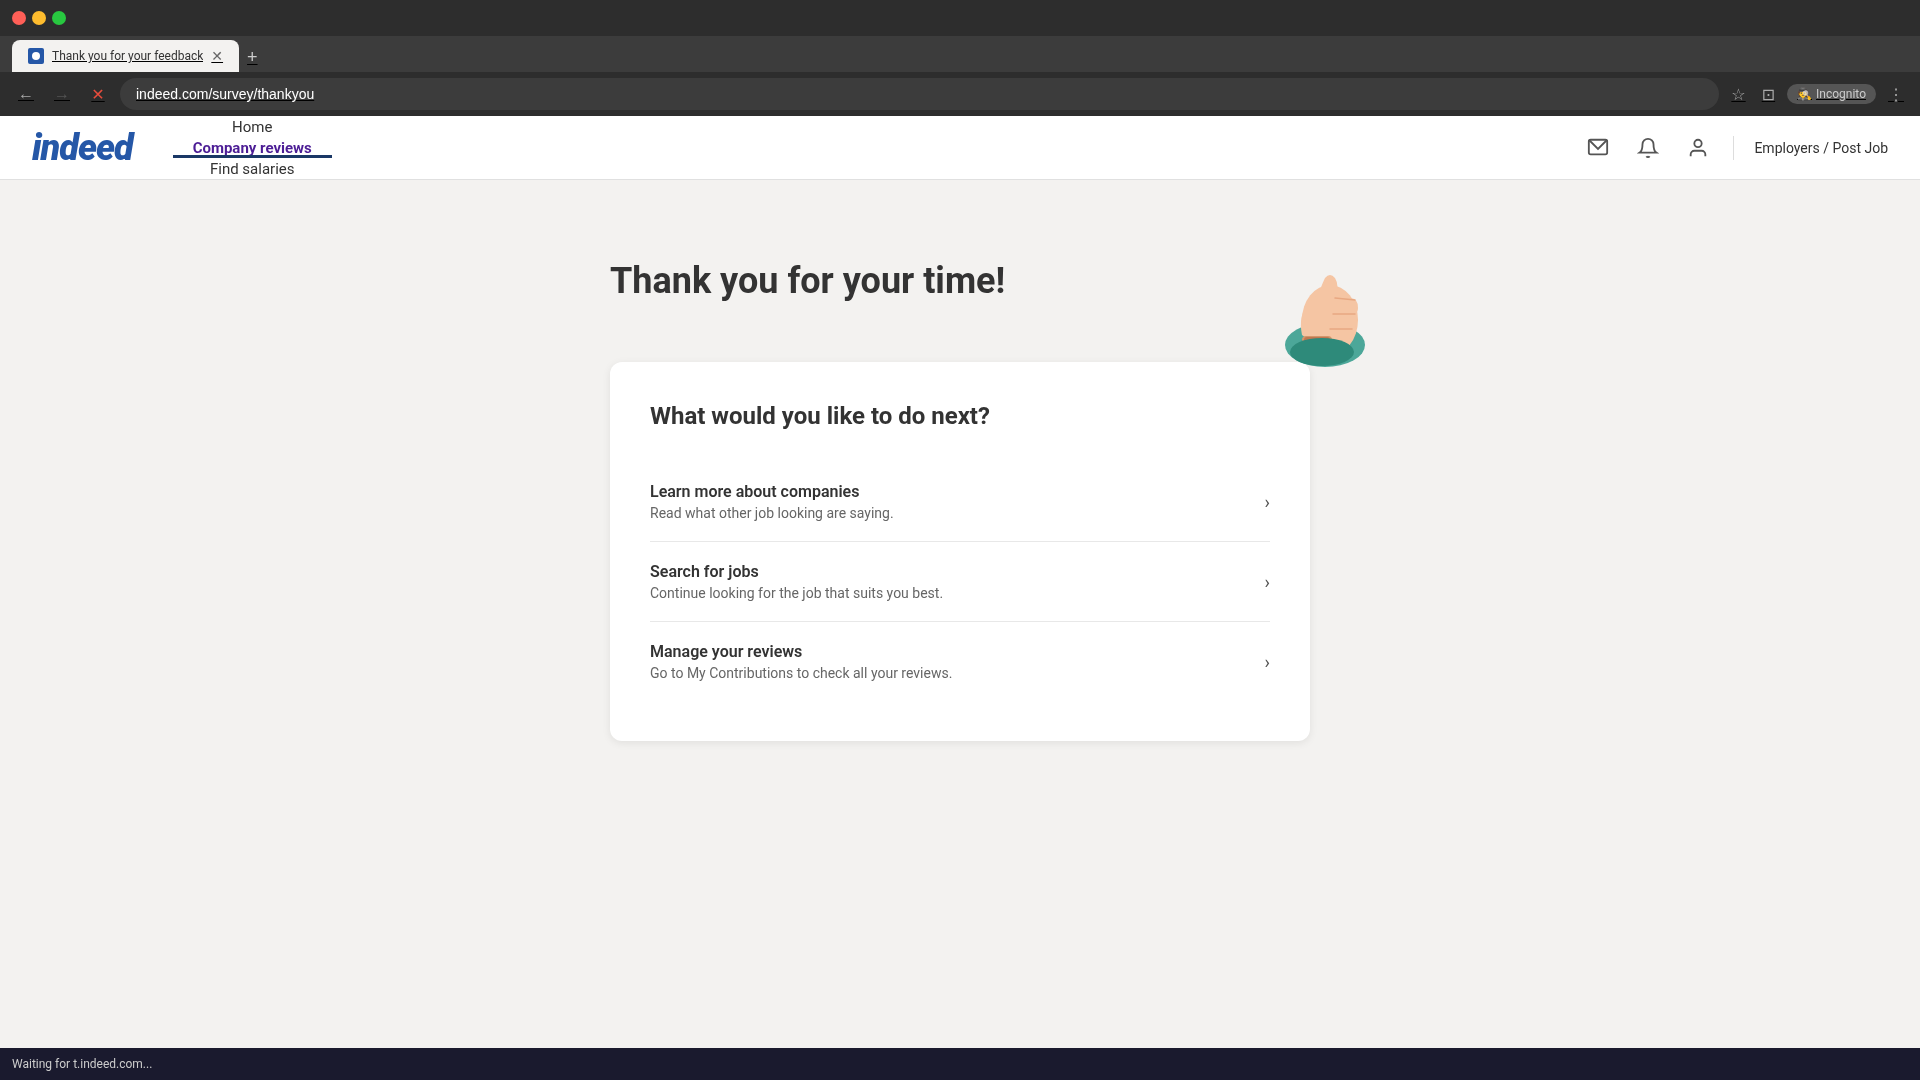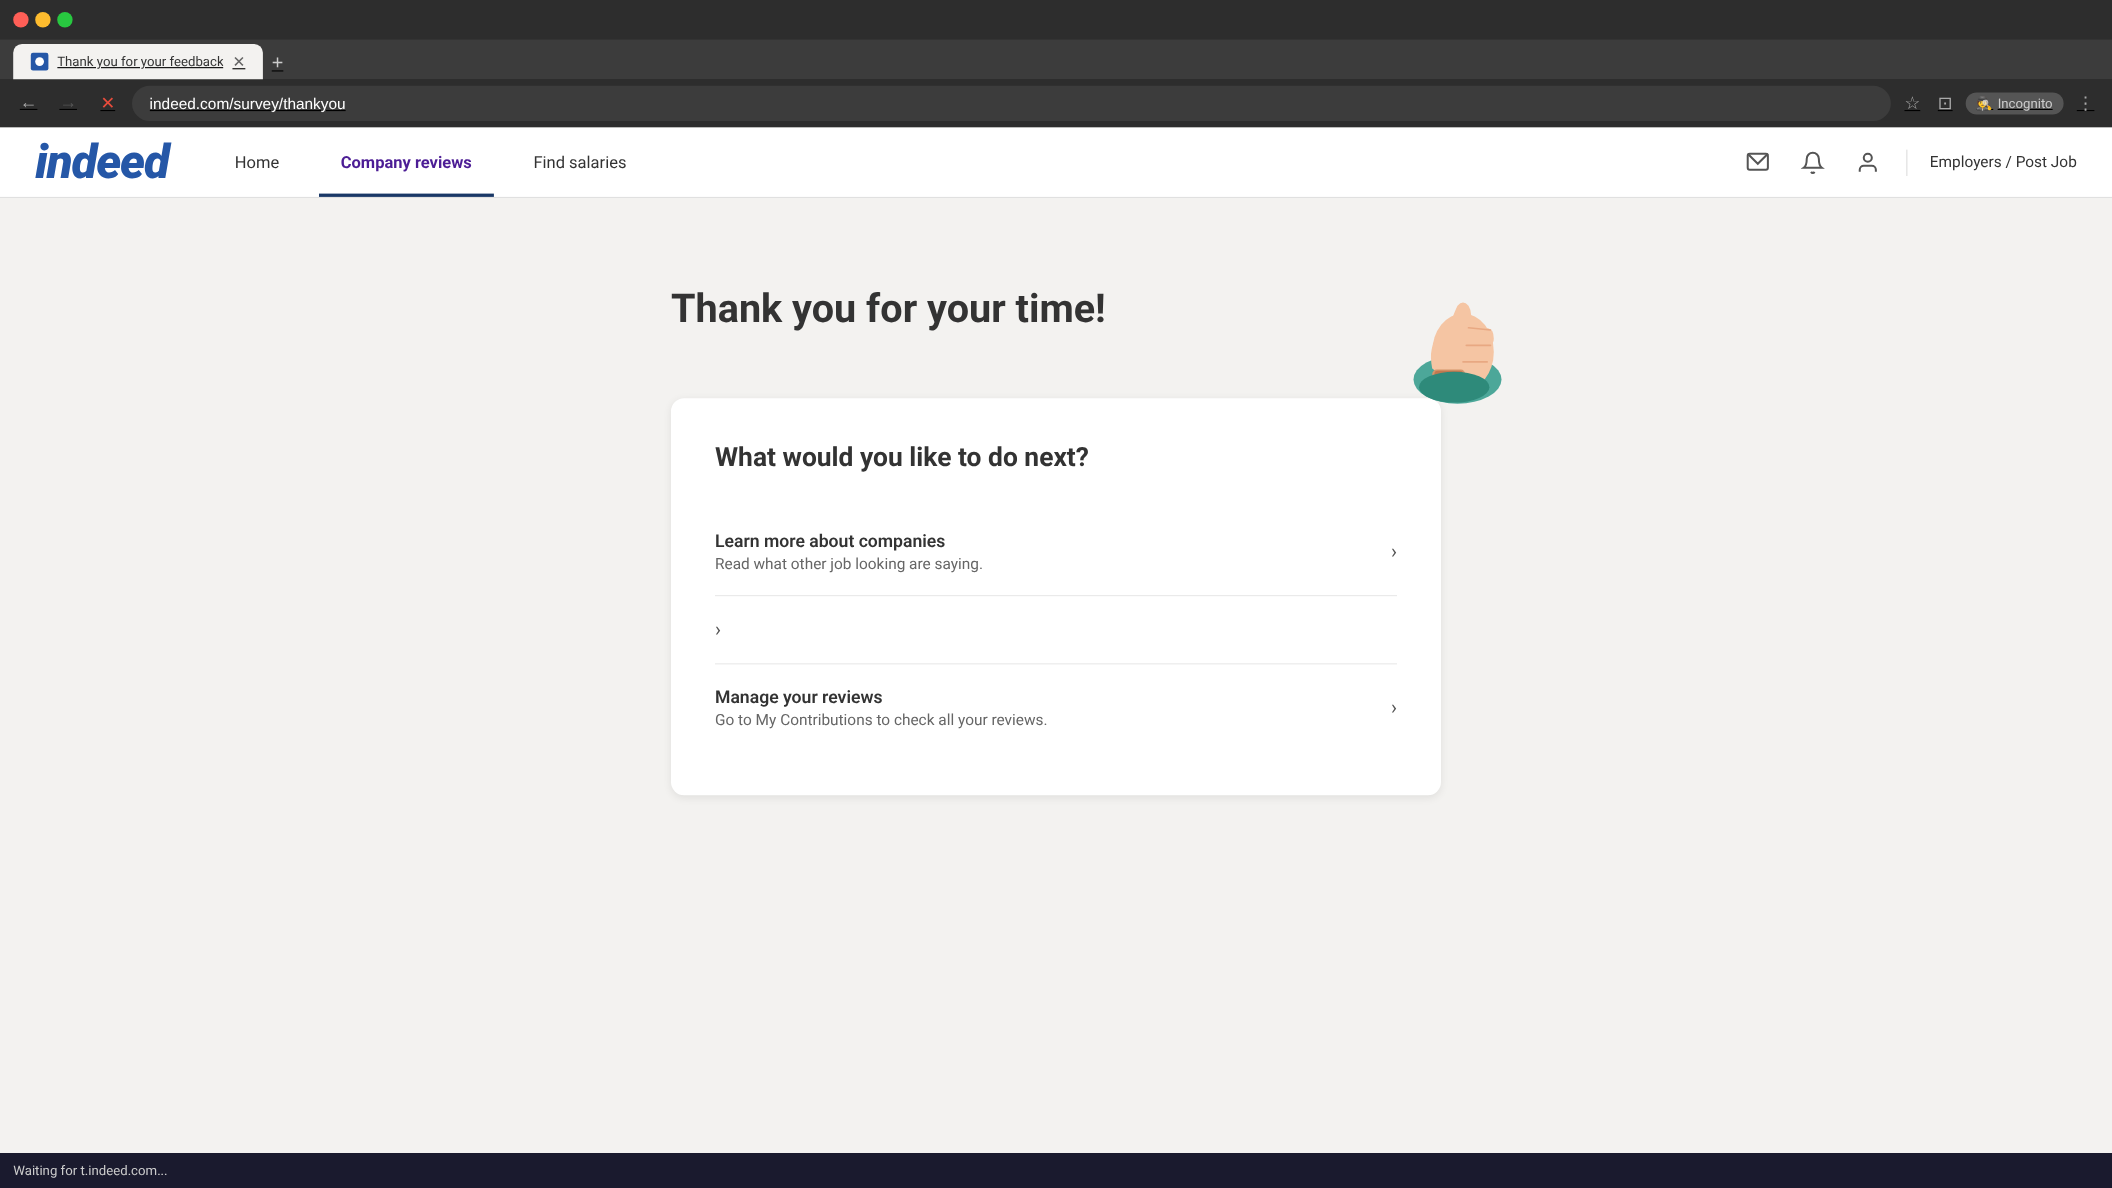--- a/index.html
+++ b/index.html
@@ -29,22 +29,22 @@
     .browser-icons { display: flex; align-items: center; gap: 8px; }
     .browser-icon-btn { background: none; border: none; color: #aaa; cursor: pointer; font-size: 16px; padding: 4px; }
     .incognito-badge { background: #555; border-radius: 12px; padding: 3px 10px; color: #ccc; font-size: 12px; display: flex; align-items: center; gap: 4px; }
 
     
     .page { background: #f3f2f0; min-height: 900px; }
 
     
     .navbar { background: #fff; height: 64px; display: flex; align-items: center; padding: 0 32px; border-bottom: 1px solid #e0e0e0; position: relative; }
     .logo { display: flex; align-items: center; margin-right: 40px; }
-    .logo-text { font-size: 43px; font-weight: 900; color: #2557a7; font-style: italic; letter-spacing: -1px; }
-    .nav-links { display: flex; align-items: center; gap: 16px; height: 100%; }
+    .logo-text { font-size: 36px; font-weight: 900; color: #2557a7; font-style: italic; letter-spacing: -1px; }
+    .nav-links { display: flex; align-items: center; gap: 0; height: 100%; flex-direction: column; }
     .nav-link { padding: 0 20px; font-size: 15px; color: #333; cursor: pointer; height: 100%; display: flex; align-items: center; text-decoration: none; position: relative; }
     .nav-link.active { color: #4c1d95; font-weight: 700; }
     .nav-link.active::after { content: ''; position: absolute; bottom: 0; left: 0; right: 0; height: 3px; background: #1a3866; }
     .nav-right { margin-left: auto; display: flex; align-items: center; gap: 20px; }
     .nav-icon-btn { background: none; border: none; cursor: pointer; color: #555; font-size: 20px; padding: 4px; display: flex; align-items: center; justify-content: center; }
     .nav-divider { width: 1px; height: 24px; background: #ddd; }
     .employers-link { font-size: 14px; color: #333; cursor: pointer; }
 
     
     .main-content { display: flex; justify-content: center; align-items: flex-start; padding: 80px 40px 40px; position: relative; }
@@ -154,20 +154,24 @@
 
           <div class="action-item">
             <div class="action-content">
               <div class="action-title">Learn more about companies</div>
               <div class="action-desc">Read what other job looking are saying.</div>
             </div>
             <span class="action-arrow">›</span>
           </div>
 
           <div class="action-item">
+            <div class="action-content">
+              <div class="action-title">Search for jobs</div>
+              <div class="action-desc">Continue looking for the job that suits you best.</div>
+            </div>
             <span class="action-arrow">›</span>
           </div>
 
           <div class="action-item">
             <div class="action-content">
               <div class="action-title">Manage your reviews</div>
               <div class="action-desc">Go to My Contributions to check all your reviews.</div>
             </div>
             <span class="action-arrow">›</span>
           </div>

